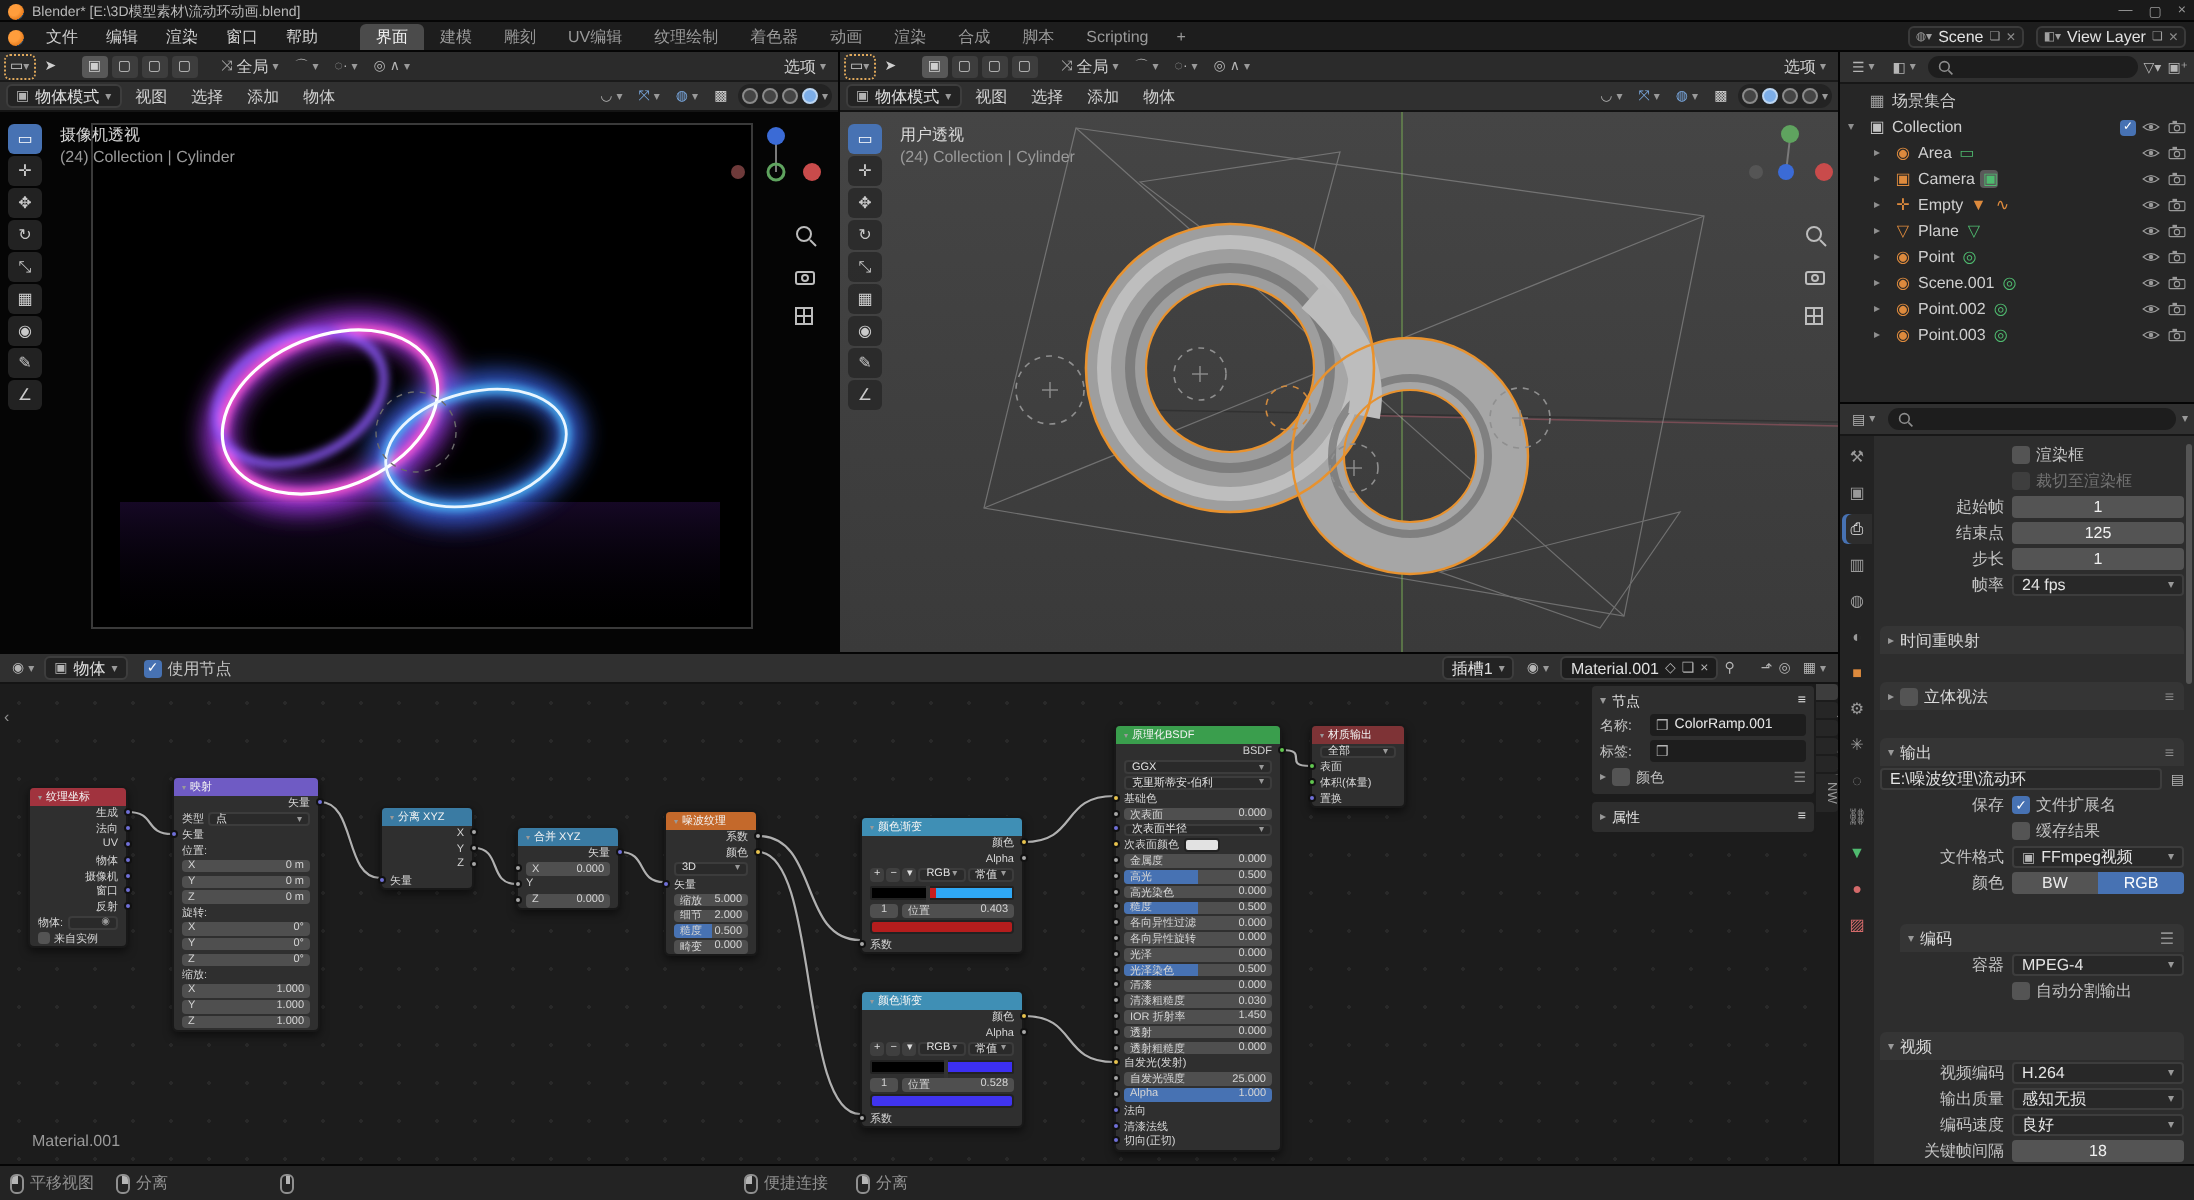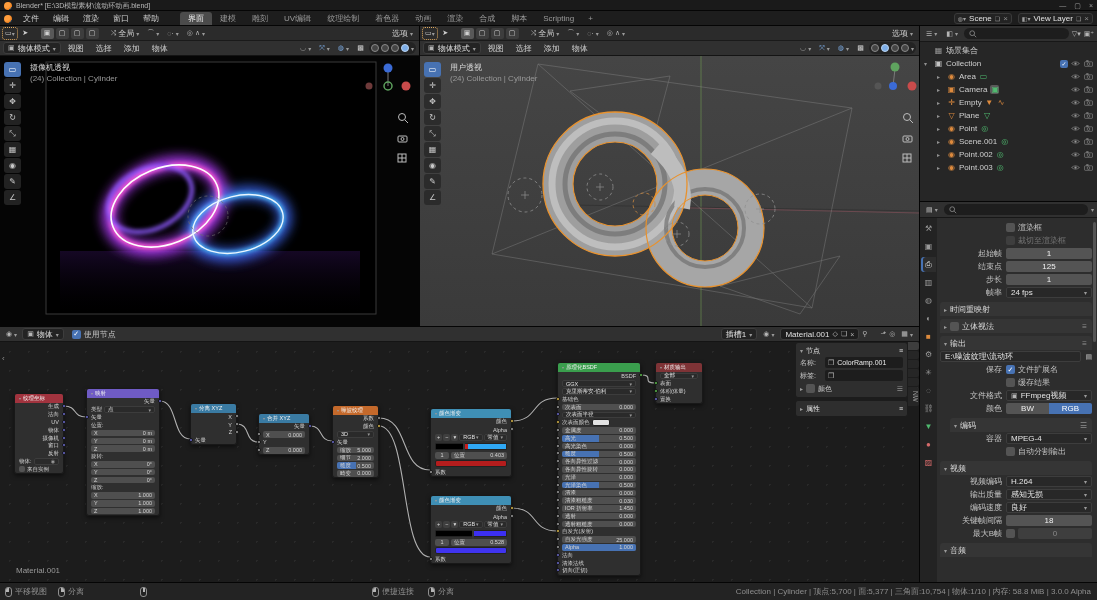--- a/index.html
+++ b/index.html
@@ -74,21 +74,21 @@
   .pr-content{flex:1;padding:3px 5px 0 3px;overflow:hidden;}
   .prow{display:flex;align-items:center;height:13px;gap:4px;}
   .prow .lab{width:62px;text-align:right;color:#c3c3c3;flex:0 0 auto;}
   .prow .wid{flex:1;display:flex;align-items:center;gap:3px;}
   .bfield{flex:1;background:#545454;border-radius:2px;height:11px;display:flex;align-items:center;justify-content:center;color:#f1f1f1;}
   .bselect{flex:1;background:#282828;border:1px solid #3d3d3d;border-radius:2px;height:11px;display:flex;align-items:center;color:#e4e4e4;padding:0 4px;}
   .bselect .chev{margin-left:auto;}
   .bcheck{width:9px;height:9px;border-radius:2px;background:#545454;flex:0 0 auto;display:flex;align-items:center;justify-content:center;color:#fff;font-size:7px;}
   .bcheck.on{background:#4772b3;}
   .dim{opacity:.45;}
-  .sect{display:flex;align-items:center;gap:3px;height:14px;background:#353535;border-radius:3px 3px 0 0;padding:0 4px;color:#dadada;margin-top:3px;}
+  .sect{display:flex;align-items:center;gap:3px;height:14px;background:#353535;border-radius:3px 3px 0 0;padding:0 4px;color:#dadada;margin-top:14px;}
   .sect .hndl{margin-left:auto;color:#8f8f8f;letter-spacing:1px;}
   .toggle2{flex:1;display:flex;border-radius:2px;overflow:hidden;height:11px;}
   .toggle2 .seg{flex:1;display:flex;align-items:center;justify-content:center;background:#545454;color:#ededed;}
   .toggle2 .seg.on{background:#4772b3;color:#fff;}
   .pr-scroll{position:absolute;right:1px;top:4px;width:3px;height:120px;background:#555;border-radius:2px;}
   
   #node-editor{left:0;top:327px;width:919px;height:256px;background:#1c1c1c;}
   .ne-header{height:15px;background:#303030;display:flex;align-items:center;gap:2px;padding:0 3px;border-bottom:1px solid #141414;}
   .ne-canvas{position:relative;height:241px;background:#1c1c1c;background-image:radial-gradient(#292929 1px,transparent 1px);background-size:19px 19px;overflow:hidden;}
   #wires{position:absolute;left:0;top:0;pointer-events:none;}
@@ -1531,21 +1531,20 @@
           </div>
           <div class="nrow">
             <span>置换</span>
             <span class="sock in" style="background: rgb(112, 112, 216);"></span>
           </div>
         </div>
       </div>
   </div>
 
   <div id="statusbar" class="area">
-    <span class="sb-right">Collection | Cylinder | 顶点:5,700 | 面:5,377 | 三角面:10,754 | 物体:1/10 | 内存: 58.8 MiB | 3.0.0 Alpha</span>
   <span class="sb-hint" style="left: 5px;">
         <span class="mouse lmb"></span>
         <span>平移视图</span>
       </span>
       <span class="sb-hint" style="left: 58px;">
         <span class="mouse rmb"></span>
         <span>分离</span>
       </span>
       <span class="sb-hint" style="left: 140px;">
         <span class="mouse mmb"></span>

